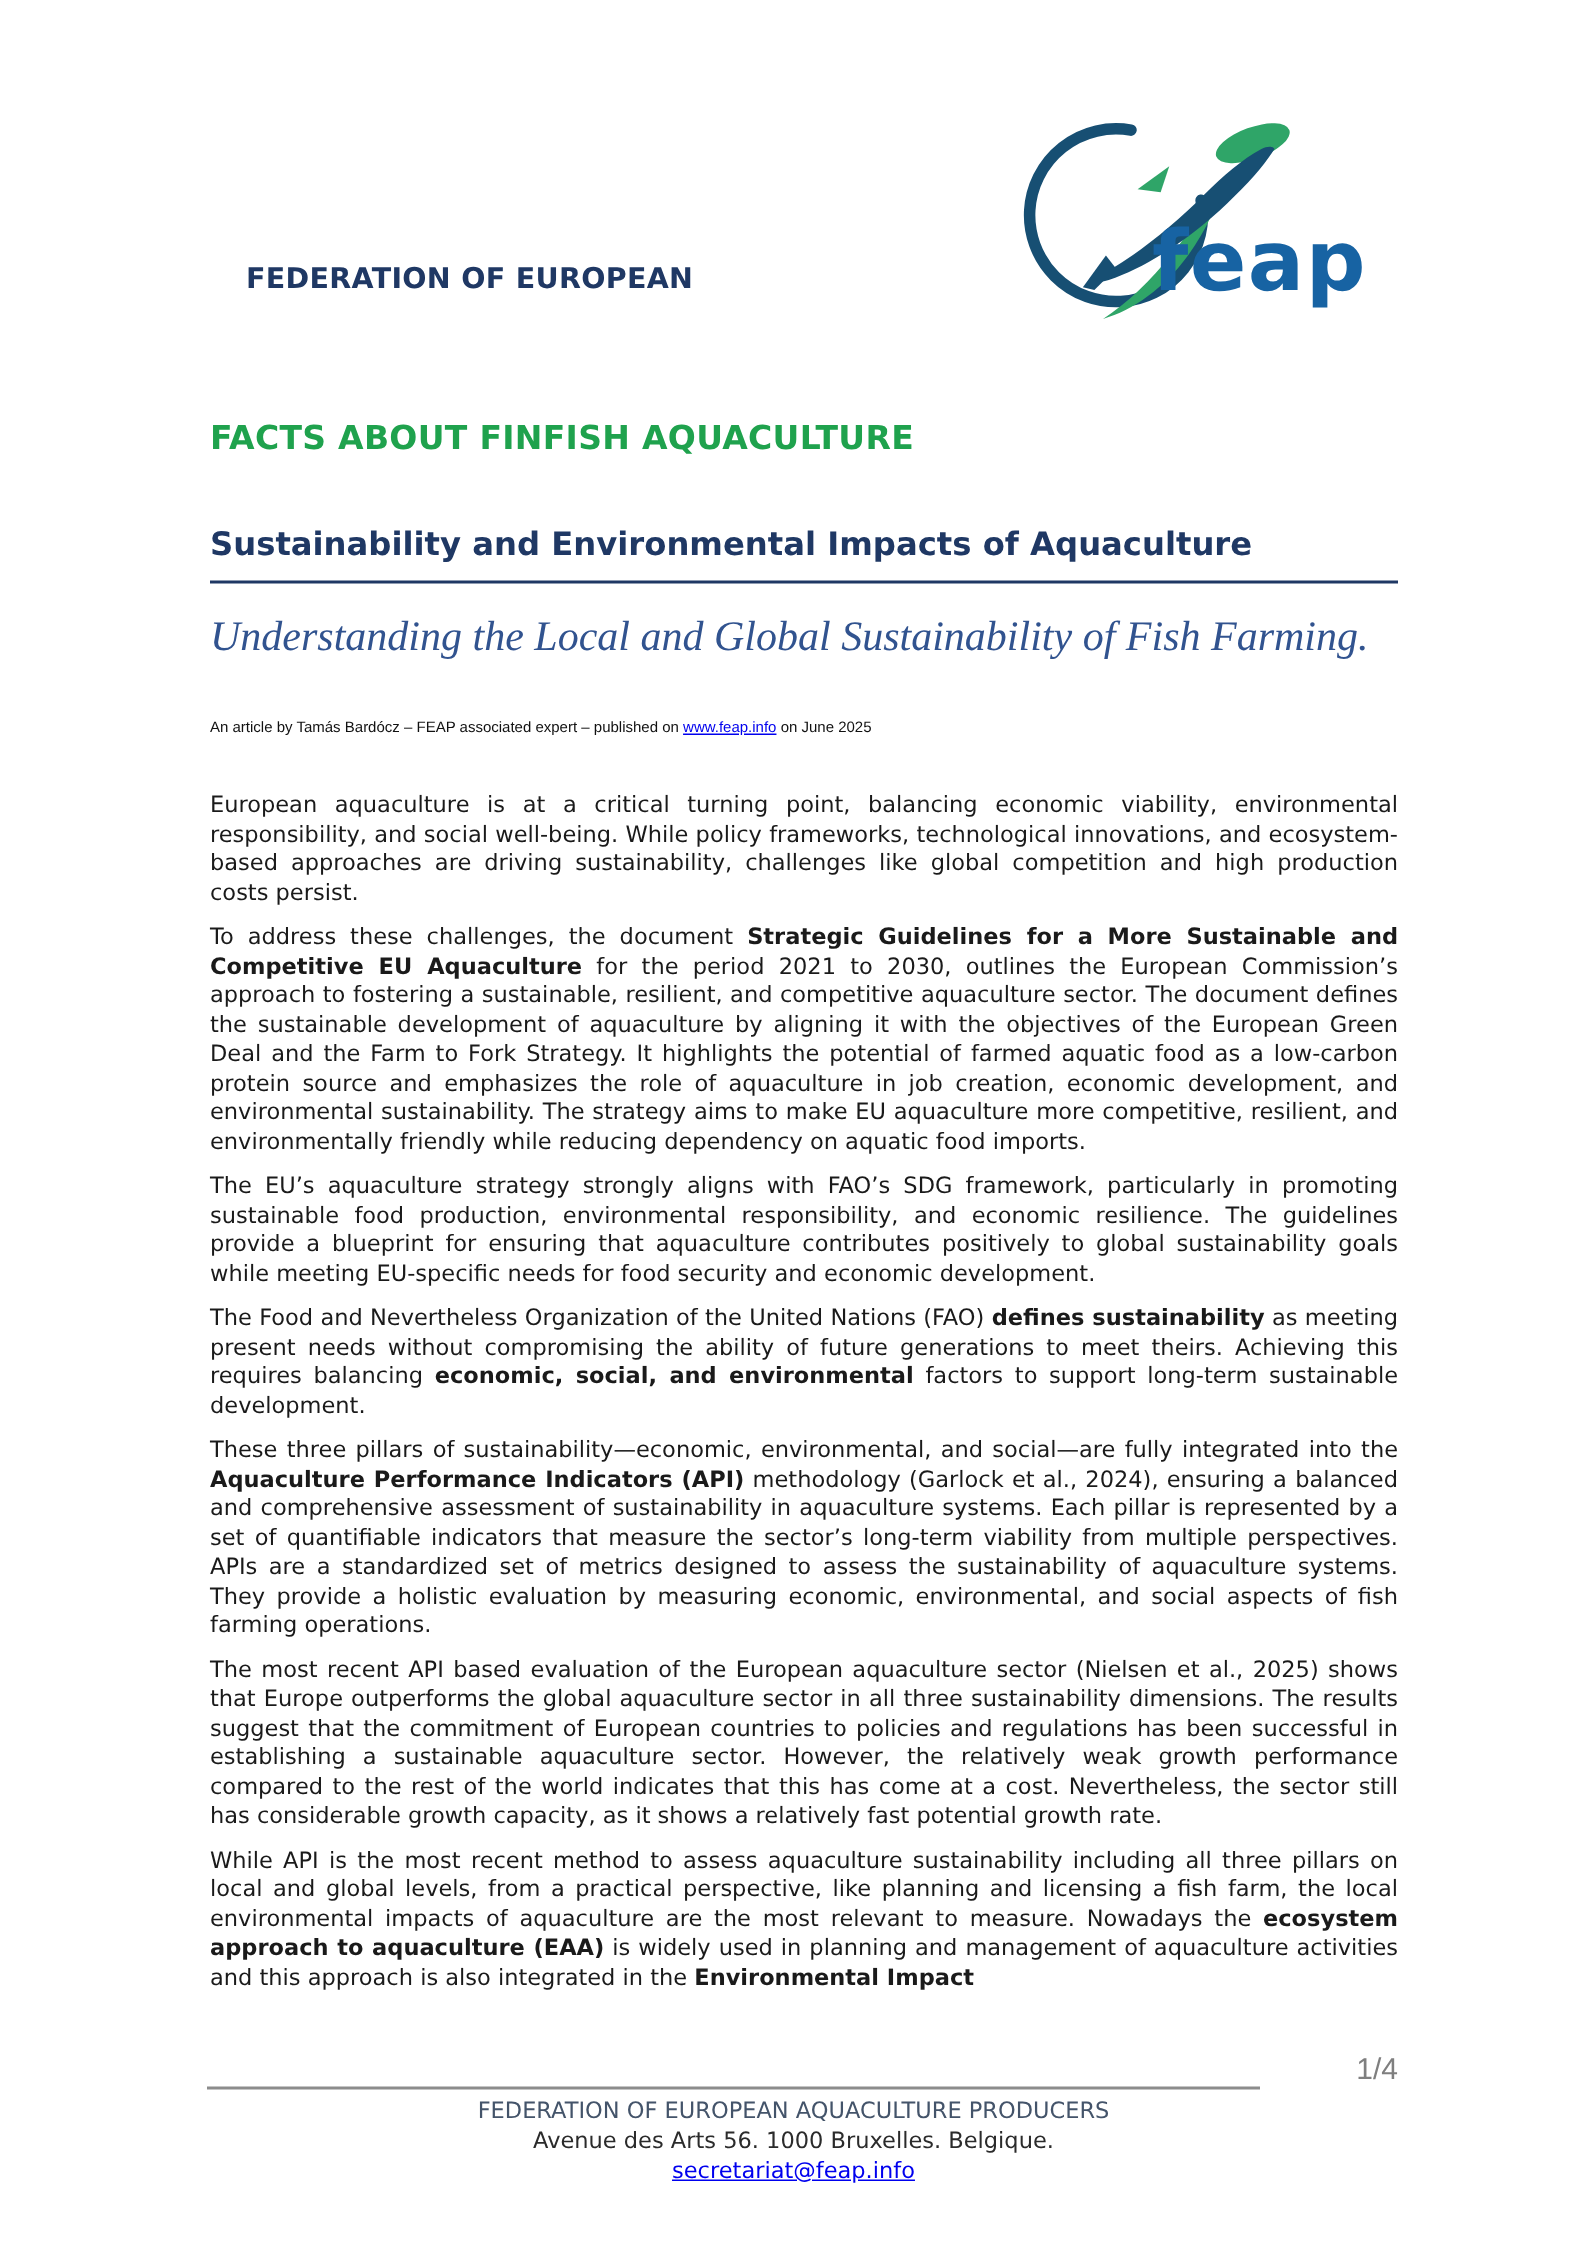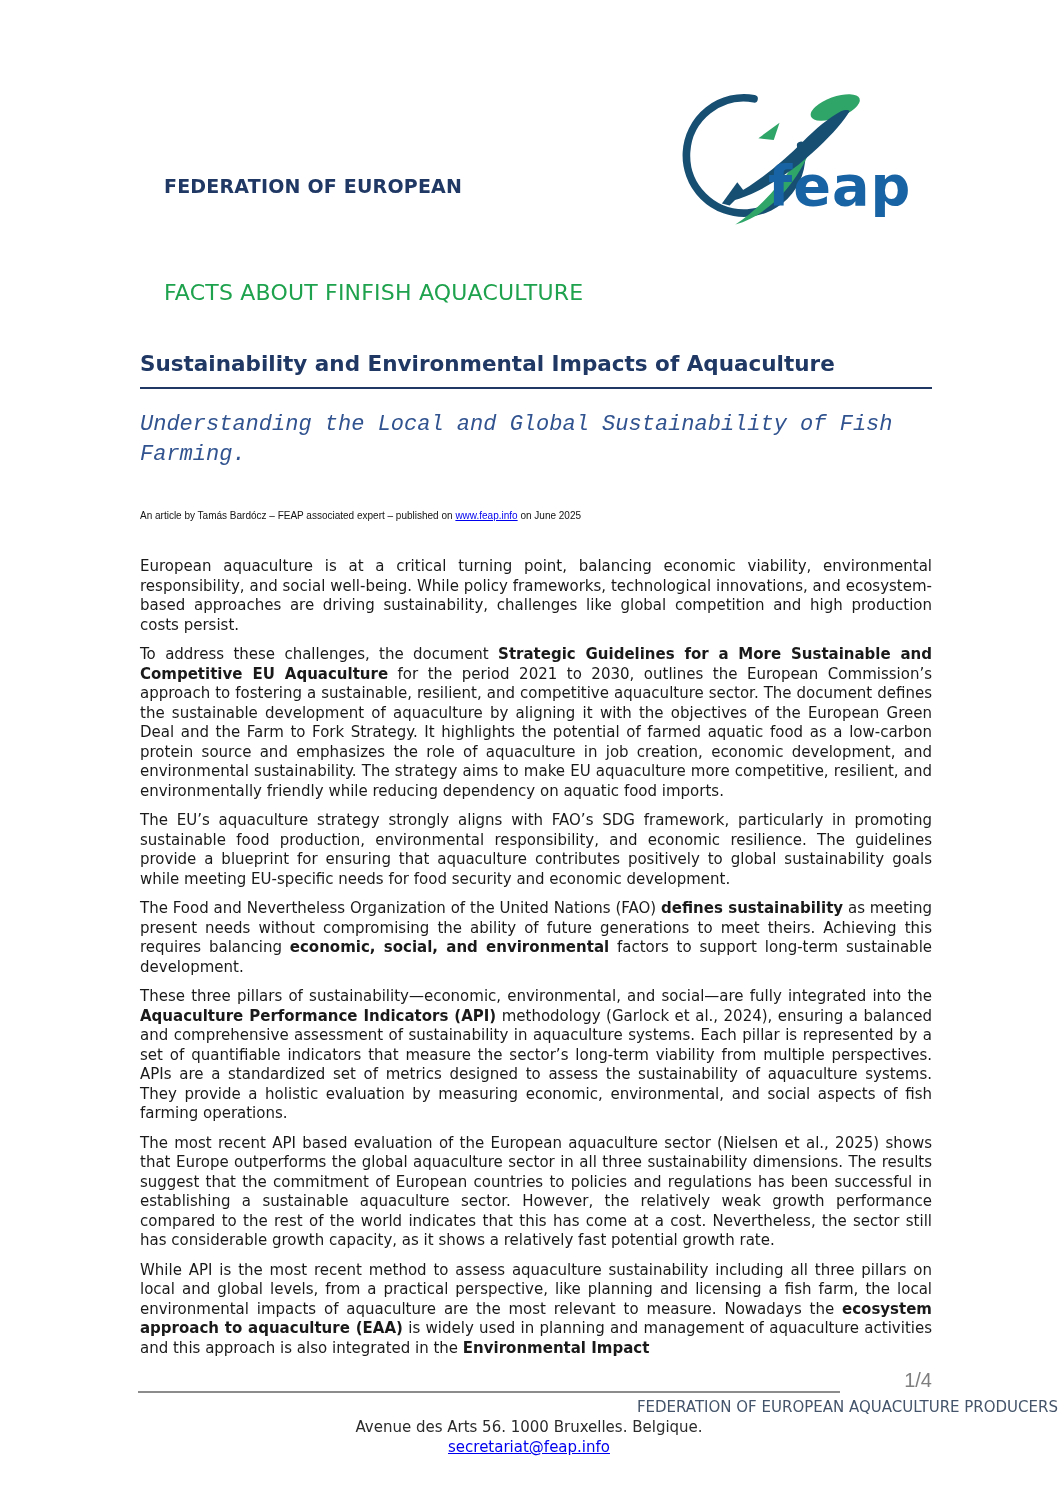--- a/index.html
+++ b/index.html
@@ -9,35 +9,35 @@
     font-family:"DejaVu Sans", sans-serif;
     color:var(--body_text, #1a1a1a);
     overflow:hidden;
   }
   .org-name {
     position:absolute; left:164px; top:131px;
     font-family:"DejaVu Sans", sans-serif;
     font-weight:bold; font-size:19px; line-height:29px;
     color:var(--navy, #1F3864); letter-spacing:.2px;margin-top:41px;
   }
-  .logo { position:absolute; left:672px; top:80px; width:240px; height:150px; }
+  .logo { position:absolute; left:672px; top:68px; width:240px; height:150px; }
   .logo svg { width:100%; height:100%; }
   .content { position:absolute; left:140px; top:280px; width:792px; }
   .kicker {
-    font-size:22px; font-weight:normal; color:var(--green, #1FA24D);
-    line-height:26px; margin-bottom:44px; letter-spacing:.2px;margin-left:24px;
+    font-size:22px; font-weight:bold; color:var(--green, #1FA24D);
+    line-height:26px; margin-bottom:44px; letter-spacing:.2px;
   }
   .main-title {
     font-size:21.5px; font-weight:bold; color:var(--navy, #1F3864);
     line-height:28px; padding-bottom:9px; margin-bottom:21px;
     border-bottom:2px solid var(--navy, #1F3864);
   }
   .subtitle {
-    font-family:Liberation Mono, monospace; font-style:italic;
-    font-size:22px; color:var(--subtitle_blue, #31538F);
+    font-family:Liberation Serif, serif; font-style:italic;
+    font-size:28px; color:var(--subtitle_blue, #31538F);
     line-height:30px; margin-bottom:36px;
   }
   .byline {
     font-family:"Liberation Sans", sans-serif;
     font-size:10px; line-height:20px; color:#111; margin-bottom:31px;
   }
   .link { color:var(--link_blue, #0000EE); text-decoration:underline; cursor:pointer; }
   .body-para {
     font-size:15px; line-height:19.5px; text-align:justify;
     color:var(--body_text, #1a1a1a); margin-bottom:10px;
@@ -49,21 +49,21 @@
     font-family:"Liberation Sans", sans-serif;
   }
   .footer-rule {
     position:absolute; left:138px; top:1391px; width:702px; height:0;
     border-top:2px solid var(--rule_gray, #8C8C8C);
   }
   .footer-text {
     position:absolute; left:0; top:1397px; width:1058px; text-align:center;
     font-size:15px; line-height:20px;
   }
-  .footer-org { color:var(--footer_gray, #44546A);text-align:right; }
+  .footer-org { color:var(--footer_gray, #44546A); }
   .footer-address { color:#2b2b2b; }
 </style>
 </head>
 <body>
 
 <div class="page">
 
   <div class="org-name">
     <div>FEDERATION OF EUROPEAN</div>
   </div>

